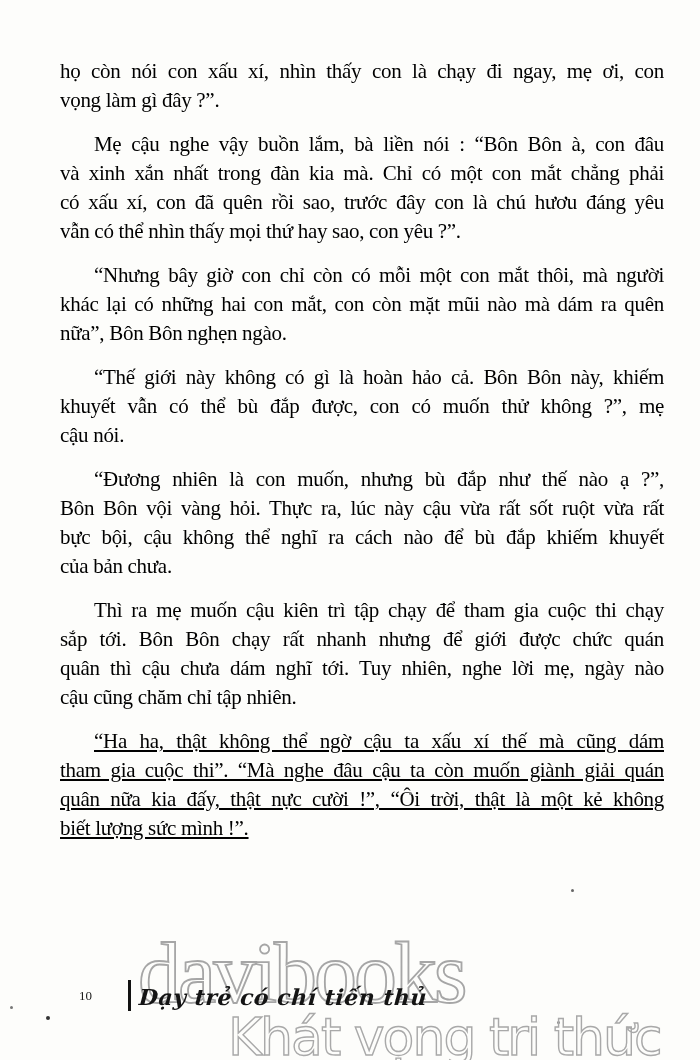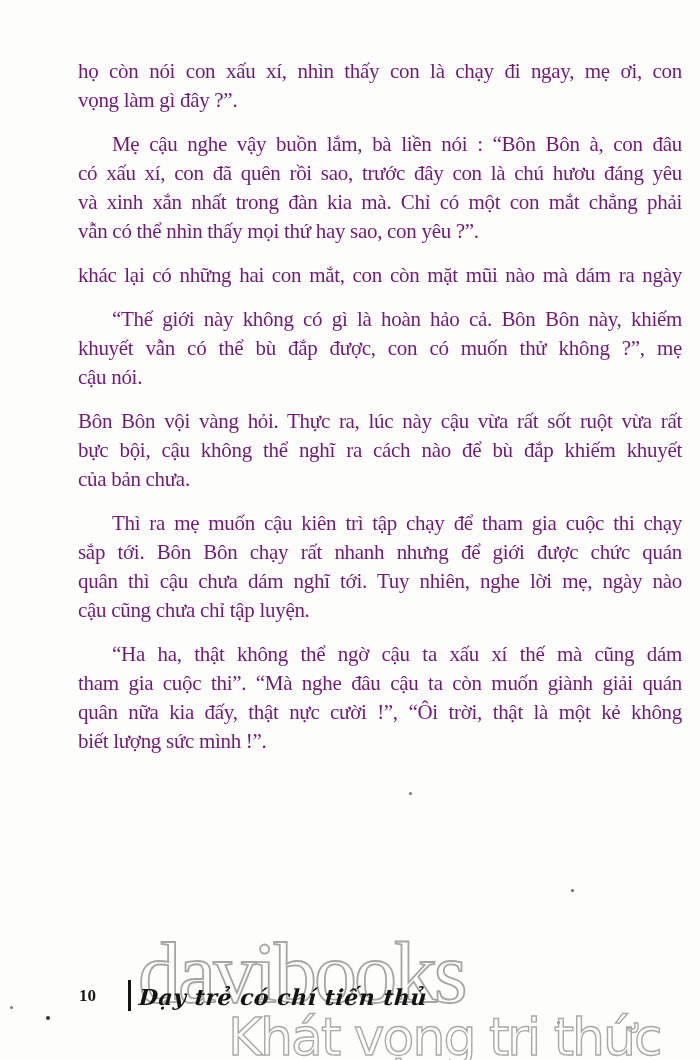--- a/index.html
+++ b/index.html
@@ -4,36 +4,36 @@
 <style>
   html,body{margin:0;padding:0;}
   body{width:700px;height:1060px;background:#ffffff;}
   .page{
     position:relative;width:700px;height:1060px;overflow:hidden;
     background:#fdfdfb;
     font-family:"Liberation Serif", serif;
   }
   
   .body-text{
-    position:absolute;left:78px;top:57px;width:604px;
-    color:#701a75;font-size:21px;line-height:29px;letter-spacing:-0.3px;
+    position:absolute;left:60px;top:57px;width:604px;
+    color:#000000;font-size:21px;line-height:29px;letter-spacing:-0.3px;
   }
   .para{margin:0 0 15px 0;}
-  .para:last-child{margin-bottom:12px;}
+  .para:last-child{margin-bottom:12px;text-decoration:underline;}
   .line{
     text-align:justify;
     text-align-last:justify;
     white-space:normal;
   }
   .line.last{text-align-last:left;}
   .line.indent{text-indent:34px;}
   
   .page-number{
     position:absolute;left:79px;top:986px;
-    font-size:17px;color:#1a1a1a;line-height:20px;font-weight:bold;
+    font-size:13px;color:#1a1a1a;line-height:20px;
   }
   .footer-divider{
     position:absolute;left:128px;top:980px;width:3px;height:31px;
     background:#121212;
   }
   .footer-book-title{
     position:absolute;left:139px;top:984px;
     font-family:"DejaVu Serif", serif;
     font-style:italic;font-weight:bold;
     font-size:22px;color:#141414;line-height:26px;
@@ -76,46 +76,49 @@
 
   <div class="body-text">
 
     <div class="para">
       <div class="line">họ còn nói con xấu xí, nhìn thấy con là chạy đi ngay, mẹ ơi, con</div>
       <div class="line last">vọng làm gì đây ?”.</div>
     </div>
 
     <div class="para">
       <div class="line indent">Mẹ cậu nghe vậy buồn lắm, bà liền nói : “Bôn Bôn à, con đâu</div>
+      <div class="line">và xinh xắn nhất trong đàn kia mà. Chỉ có một con mắt chẳng phải</div>
       <div class="line">có xấu xí, con đã quên rồi sao, trước đây con là chú hươu đáng yêu</div>
-      <div class="line">và xinh xắn nhất trong đàn kia mà. Chỉ có một con mắt chẳng phải</div>
       <div class="line last">vẫn có thể nhìn thấy mọi thứ hay sao, con yêu ?”.</div>
     </div>
 
     <div class="para">
-      <div class="line">khác lại có những hai con mắt, con còn mặt mũi nào mà dám ra ngày</div>
+      <div class="line indent">“Nhưng bây giờ con chỉ còn có mỗi một con mắt thôi, mà người</div>
+      <div class="line">khác lại có những hai con mắt, con còn mặt mũi nào mà dám ra quên</div>
+      <div class="line last">nữa”, Bôn Bôn nghẹn ngào.</div>
     </div>
 
     <div class="para">
       <div class="line indent">“Thế giới này không có gì là hoàn hảo cả. Bôn Bôn này, khiếm</div>
       <div class="line">khuyết vẫn có thể bù đắp được, con có muốn thử không ?”, mẹ</div>
       <div class="line last">cậu nói.</div>
     </div>
 
     <div class="para">
+      <div class="line indent">“Đương nhiên là con muốn, nhưng bù đắp như thế nào ạ ?”,</div>
       <div class="line">Bôn Bôn vội vàng hỏi. Thực ra, lúc này cậu vừa rất sốt ruột vừa rất</div>
       <div class="line">bực bội, cậu không thể nghĩ ra cách nào để bù đắp khiếm khuyết</div>
       <div class="line last">của bản chưa.</div>
     </div>
 
     <div class="para">
       <div class="line indent">Thì ra mẹ muốn cậu kiên trì tập chạy để tham gia cuộc thi chạy</div>
       <div class="line">sắp tới. Bôn Bôn chạy rất nhanh nhưng để giới được chức quán</div>
       <div class="line">quân thì cậu chưa dám nghĩ tới. Tuy nhiên, nghe lời mẹ, ngày nào</div>
-      <div class="line last">cậu cũng chưa chỉ tập luyện.</div>
+      <div class="line last">cậu cũng chăm chỉ tập nhiên.</div>
     </div>
 
     <div class="para">
     </div>
 
     <div class="para">
       <div class="line indent">“Ha ha, thật không thể ngờ cậu ta xấu xí thế mà cũng dám</div>
       <div class="line">tham gia cuộc thi”. “Mà nghe đâu cậu ta còn muốn giành giải quán</div>
       <div class="line">quân nữa kia đấy, thật nực cười !”, “Ôi trời, thật là một kẻ không</div>
       <div class="line last">biết lượng sức mình !”.</div>

